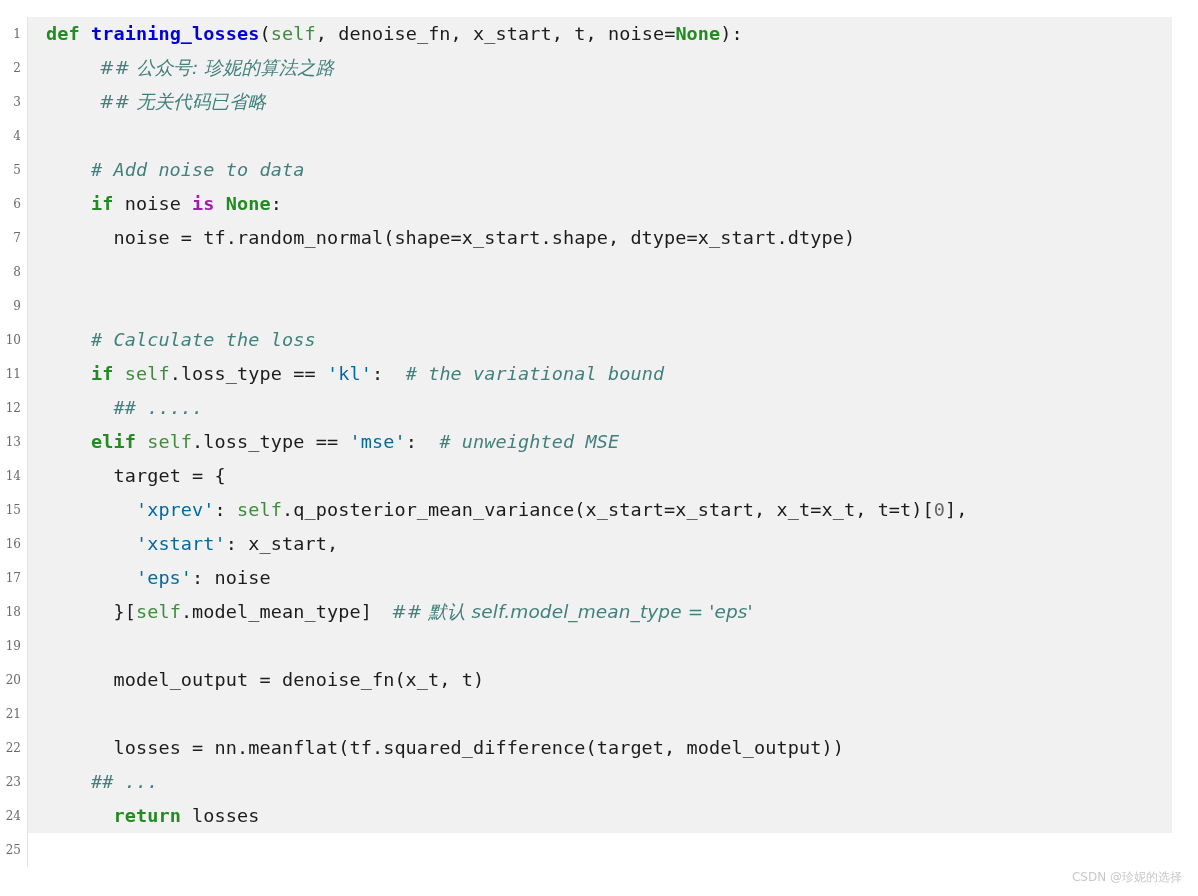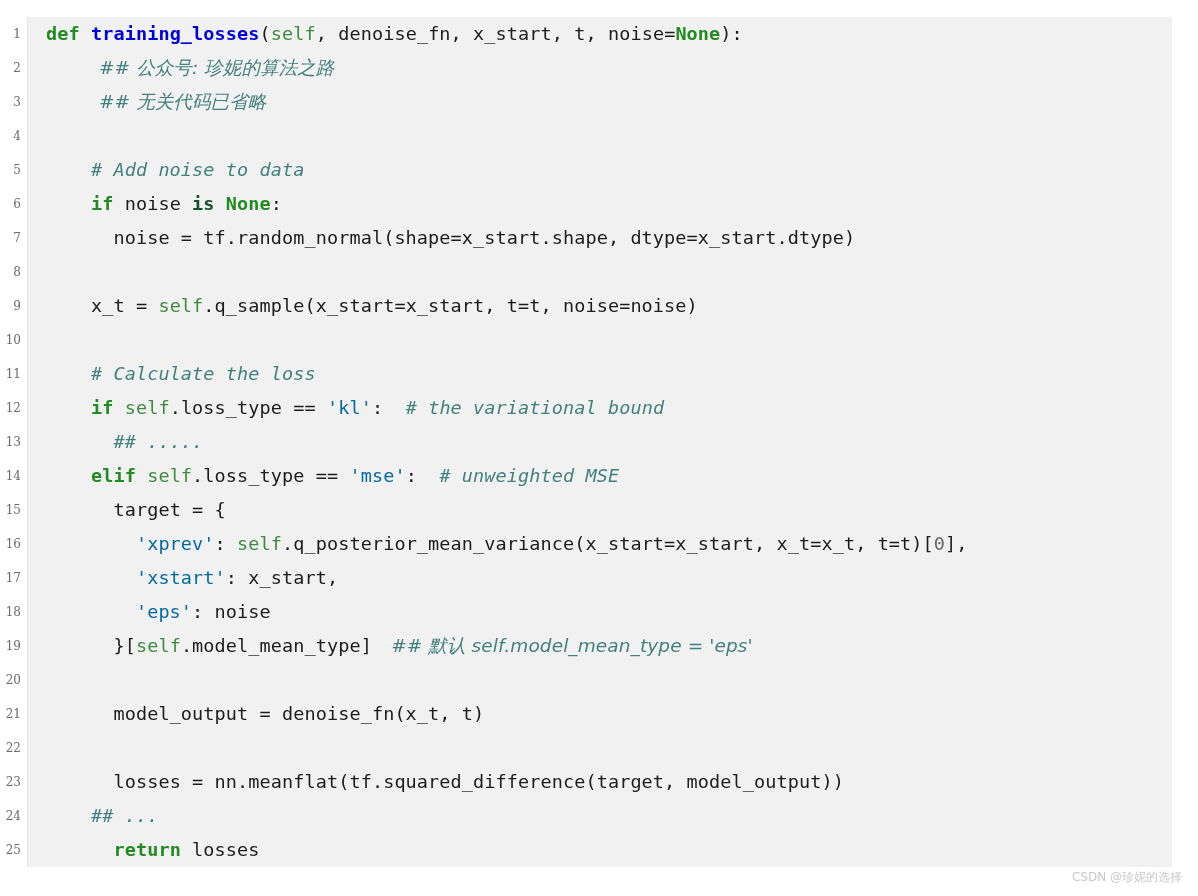--- a/index.html
+++ b/index.html
@@ -71,21 +71,21 @@
     line-height: 34px;
     font-size: 18.5px;
     letter-spacing: 0.1px;
     white-space: pre;
     color: #1c1c1c;
     font-family: "DejaVu Sans Mono", monospace;
   }
 
   
   .t-kw      { color: #228B22; font-weight: bold; }      
-  .t-op-kw   { color: #14532d; font-weight: bold; }      
+  .t-op-kw   { color: #a21caf; font-weight: bold; }      
   .t-fn      { color: #0000DD; font-weight: bold; }      
   .t-self    { color: #3c8c3c; }                         
   .t-str     { color: #0369a1; margin-top: 20px; }                         
   .t-num     { color: #666666; }                         
   .t-cmt     { color: #40807d; font-style: italic; }     
   .t-txt     { color: #1c1c1c; }
 
   
   .cjk { font-family: "DejaVu Sans", sans-serif; margin-left: 8px; }
 
@@ -146,21 +146,20 @@
       <div class="code-line"> </div>
 
       <div class="code-line">    <span class="t-cmt"># Add noise to data</span></div>
 
       <div class="code-line">    <span class="t-kw">if</span><span class="t-txt"> noise </span><span class="t-op-kw">is</span><span class="t-txt"> </span><span class="t-kw">None</span><span class="t-txt">:</span></div>
 
       <div class="code-line">      <span class="t-txt">noise = tf.random_normal(shape=x_start.shape, dtype=x_start.dtype)</span></div>
 
       <div class="code-line"> </div>
 
-      <div class="code-line">    <span class="t-txt">x_t = </span><span class="t-self">self</span><span class="t-txt">.q_sample(x_start=x_start, t=t, noise=noise)</span></div>
 
       <div class="code-line"> </div>
 
       <div class="code-line">    <span class="t-cmt"># Calculate the loss</span></div>
 
       <div class="code-line">    <span class="t-kw">if</span><span class="t-txt"> </span><span class="t-self">self</span><span class="t-txt">.loss_type == </span><span class="t-str">'kl'</span><span class="t-txt">:</span><span class="t-txt">  </span><span class="t-cmt"># the variational bound</span></div>
 
       <div class="code-line">      <span class="t-cmt">## .....</span></div>
 
       <div class="code-line">    <span class="t-kw">elif</span><span class="t-txt"> </span><span class="t-self">self</span><span class="t-txt">.loss_type == </span><span class="t-str">'mse'</span><span class="t-txt">:</span><span class="t-txt">  </span><span class="t-cmt"># unweighted MSE</span></div>

